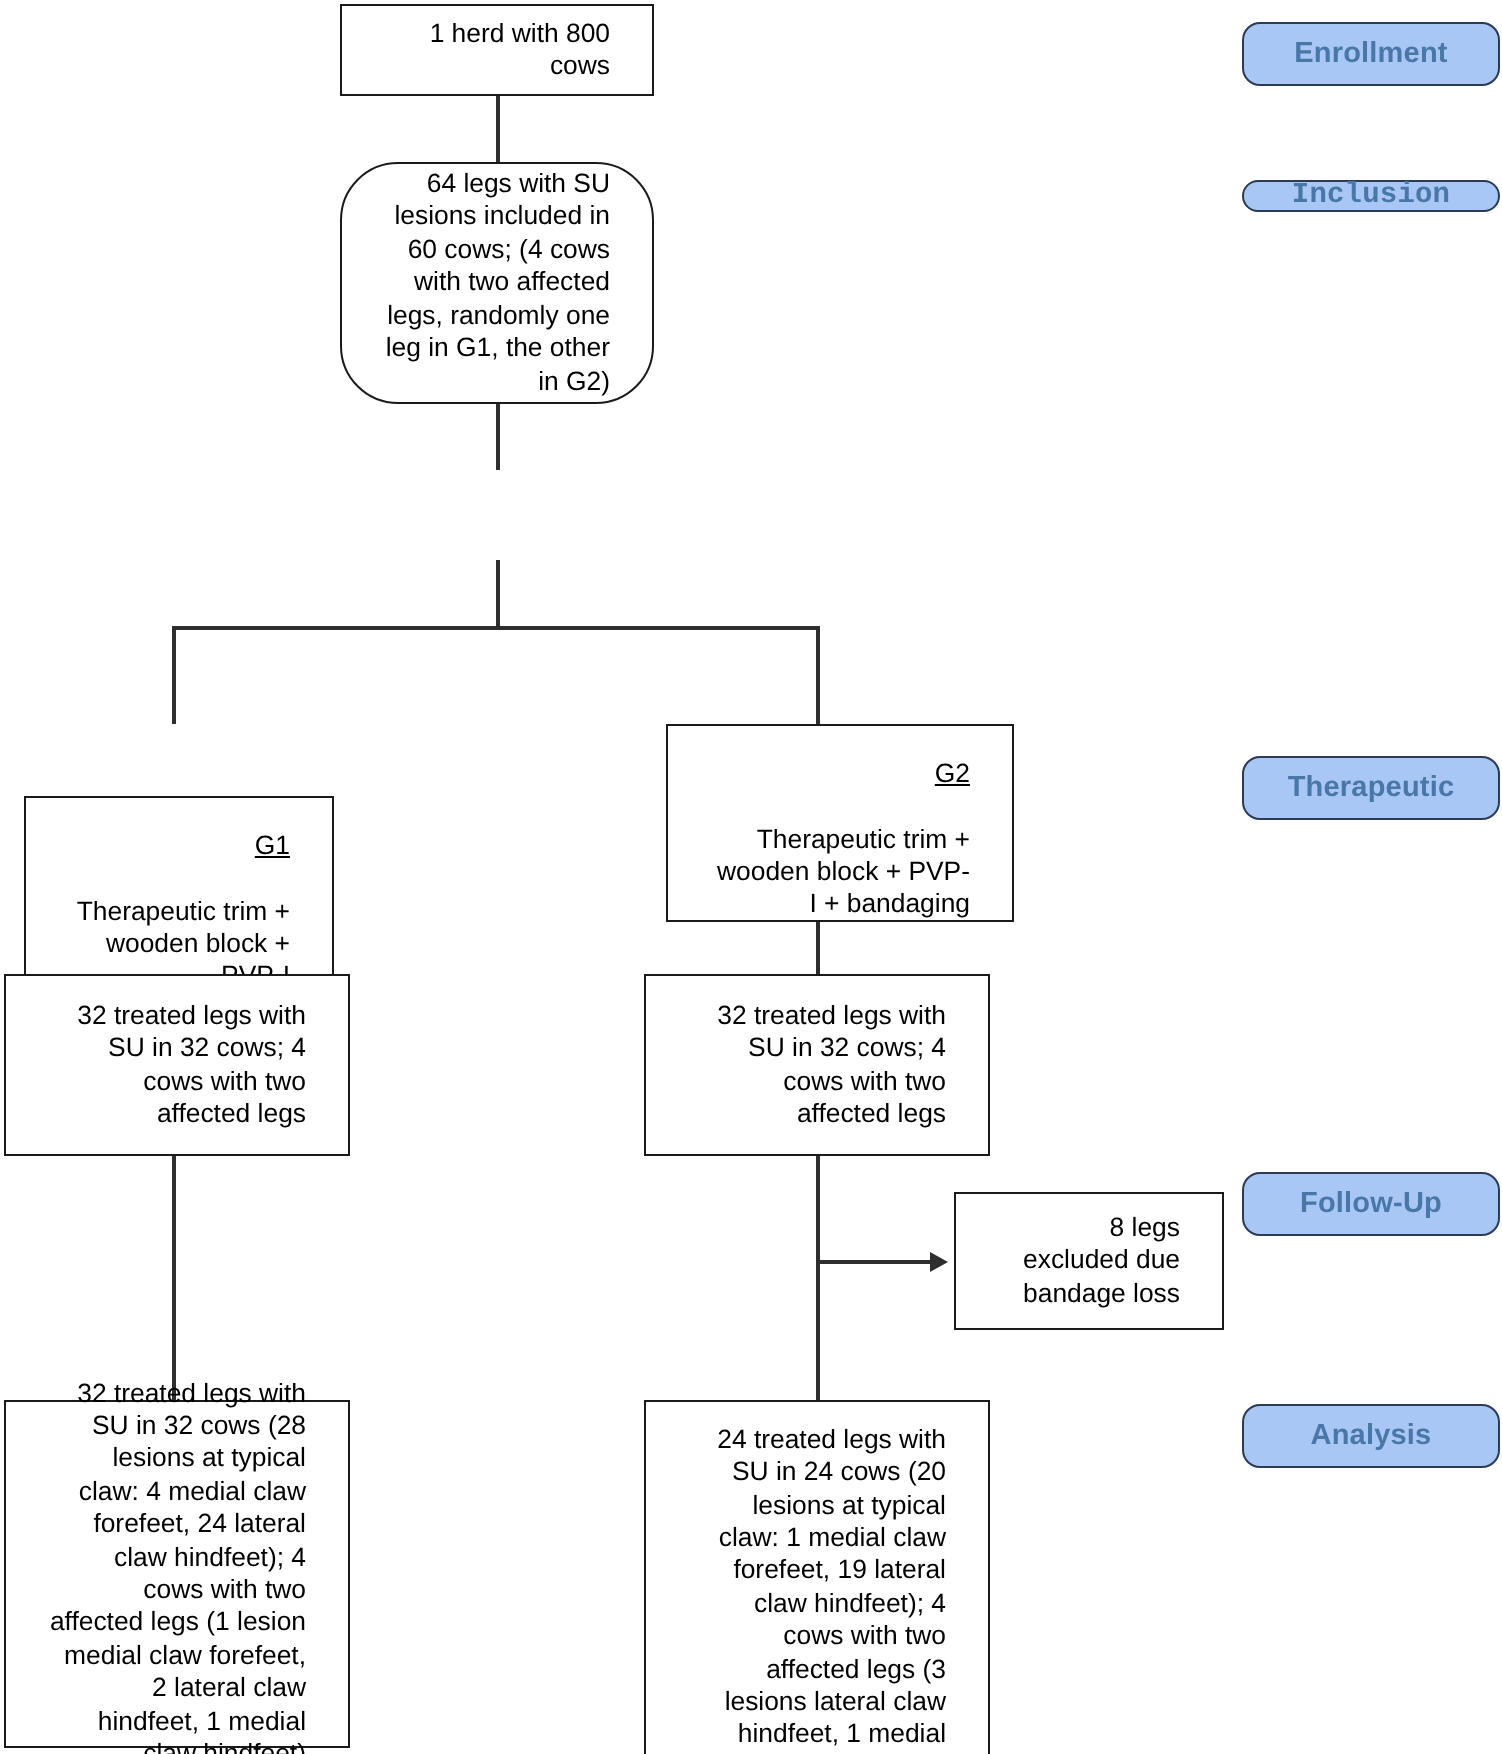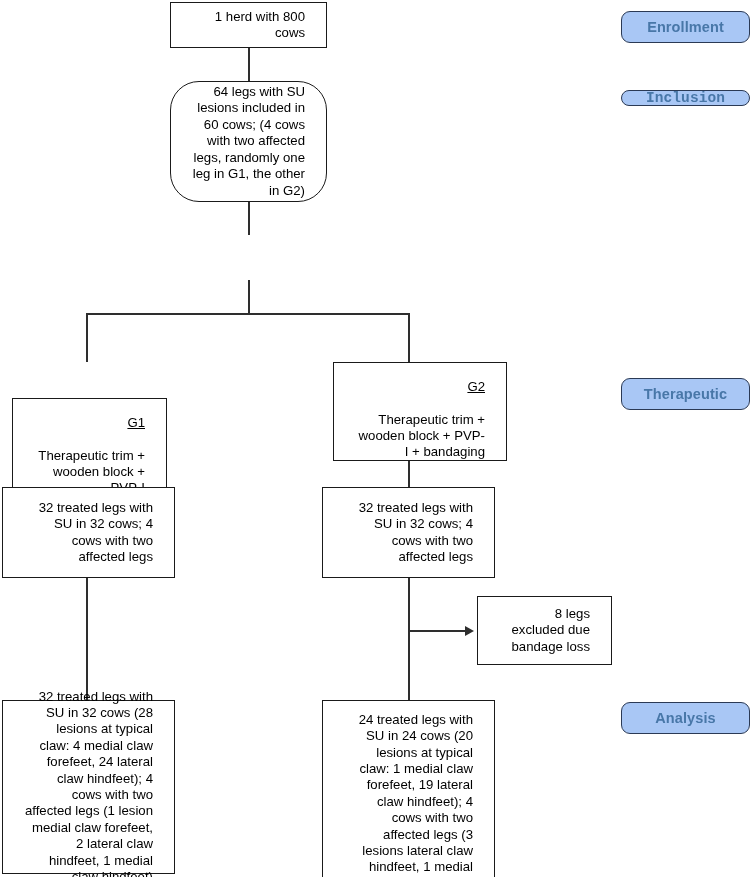--- a/index.html
+++ b/index.html
@@ -133,18 +133,21 @@
   </div>
 
   <div class="stage" style="left:621px; top:90px; width:129px; height:16px;font-family:Liberation Mono, monospace;">
     <span>Inclusion</span>
   </div>
 
   <div class="stage" style="left:621px; top:378px; width:129px; height:32px;">
     <span>Therapeutic</span>
   </div>
 
+  <div class="stage" style="left:621px; top:586px; width:129px; height:32px;">
+    <span>Follow-Up</span>
+  </div>
 
   <div class="stage" style="left:621px; top:702px; width:129px; height:32px;">
     <span>Analysis</span>
   </div>
 
 </div>
 
 </body></html>

